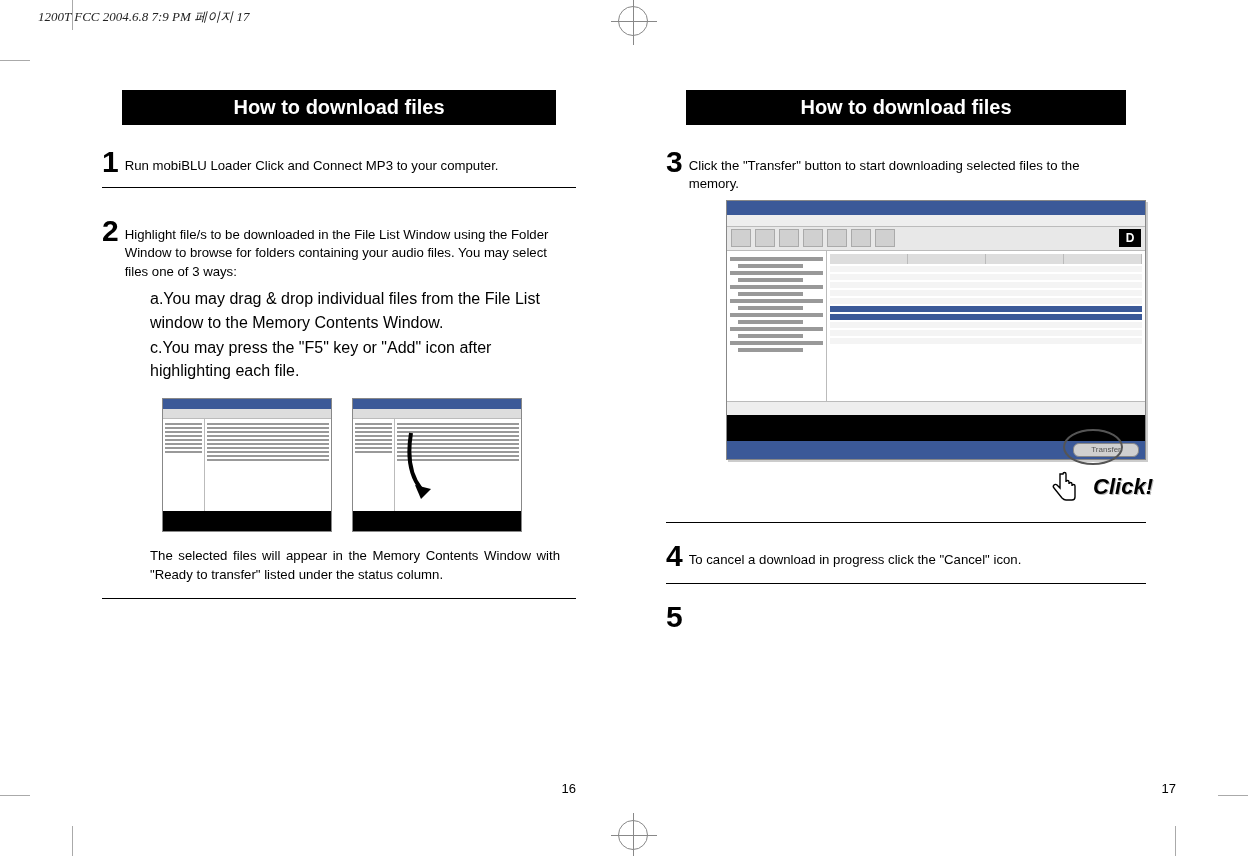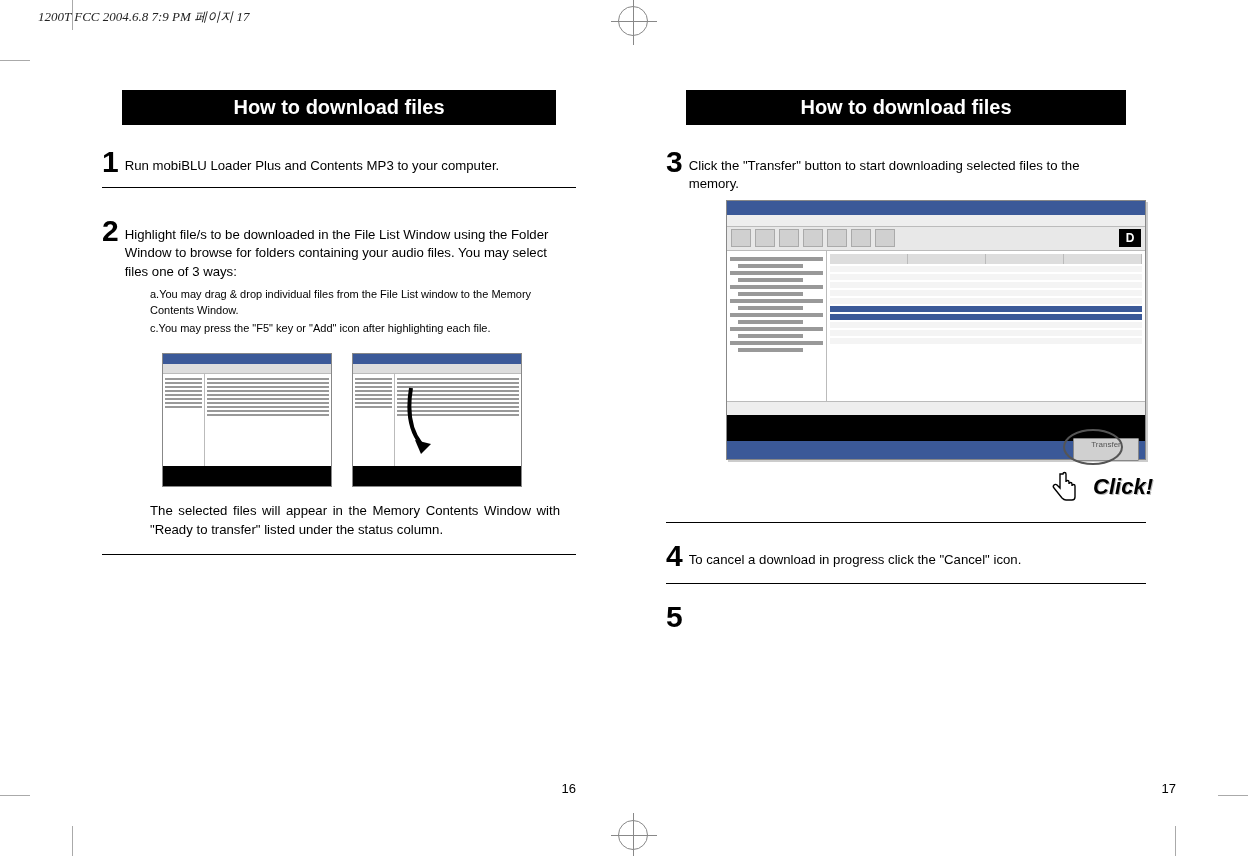--- a/index.html
+++ b/index.html
@@ -83,21 +83,21 @@
     margin-right: 6px;
     line-height: 1;
   }
   .step-text {
     font-size: 13.2px;
     line-height: 1.4;
     padding-top: 10px;
     max-width: 430px;
   }
   .sub-list {
-    font-size: 11px;
+    font-size: 16px;
     line-height: 1.45;
     margin: 6px 0 16px 48px;
     max-width: 405px;
   }
   .sub-list div { margin-bottom: 2px; }
   .hr {
     border: none;
     border-top: 1px solid #000;
     margin: 10px 0 28px 0;
   }
@@ -164,23 +164,23 @@
   .big-shot .tree div:nth-child(2n){ margin-left:8px; width:70%; }
   .big-shot .list { flex:1; padding:3px; }
   .big-shot .list .hdr { display:flex; height:10px; background:#ddd; }
   .big-shot .list .hdr span { flex:1; border-right:1px solid #bbb; }
   .big-shot .list .row { height:6px; background:#f4f4f4; margin:2px 0; }
   .big-shot .list .row.sel { background:#3b5998; }
   .big-shot .mem-label { height:14px; background:#eee; border-top:1px solid #bbb; font-size:8px; padding-left:4px; }
   .big-shot .mem { height:40px; background:#000; }
   .big-shot .statusbar { position:absolute; bottom:0; left:0; right:0; height:18px; background:#3b5998; display:flex; align-items:center; justify-content:flex-end; padding-right:6px; }
   .big-shot .transfer-btn {
-    width:66px; height:23px; background:#d0d0d0;
+    width:66px; height:14px; background:#d0d0d0;
     border:1px solid #888; font-size:8px; text-align:center; line-height:12px;
-    color:#555; border-radius:1px;
+    color:#555; border-radius:6px;
   }
   .big-shot .transfer-circle {
     position:absolute;
     right:22px; bottom:-6px;
     width:60px; height:36px;
     border:2px solid #555; border-radius:50%;
     pointer-events:none;
   }
   .click-callout {
     position:absolute; right:-8px; bottom:-48px;
@@ -211,21 +211,21 @@
 <div class="crop-br-h"></div>
 <div class="crop-br-v"></div>
 
 <div class="spread">
 
   <div class="page">
     <div class="section-banner">How to download files</div>
 
     <div class="step">
       <div class="step-num">1</div>
-      <div class="step-text">Run mobiBLU Loader Plus and Contents MP3 to your computer.</div>
+      <div class="step-text">Run mobiBLU Loader Click and Connect MP3 to your computer.</div>
     </div>
     <hr class="hr">
 
     <div class="step">
       <div class="step-num">2</div>
       <div class="step-text">Highlight file/s to be downloaded in the File List Window using  the Folder Window to browse for folders containing your audio files. You may select files one of 3 ways:</div>
     </div>
 
     <div class="sub-list">
       <div>a.You may drag &amp; drop individual files from the File List window to the Memory Contents Window.</div>

